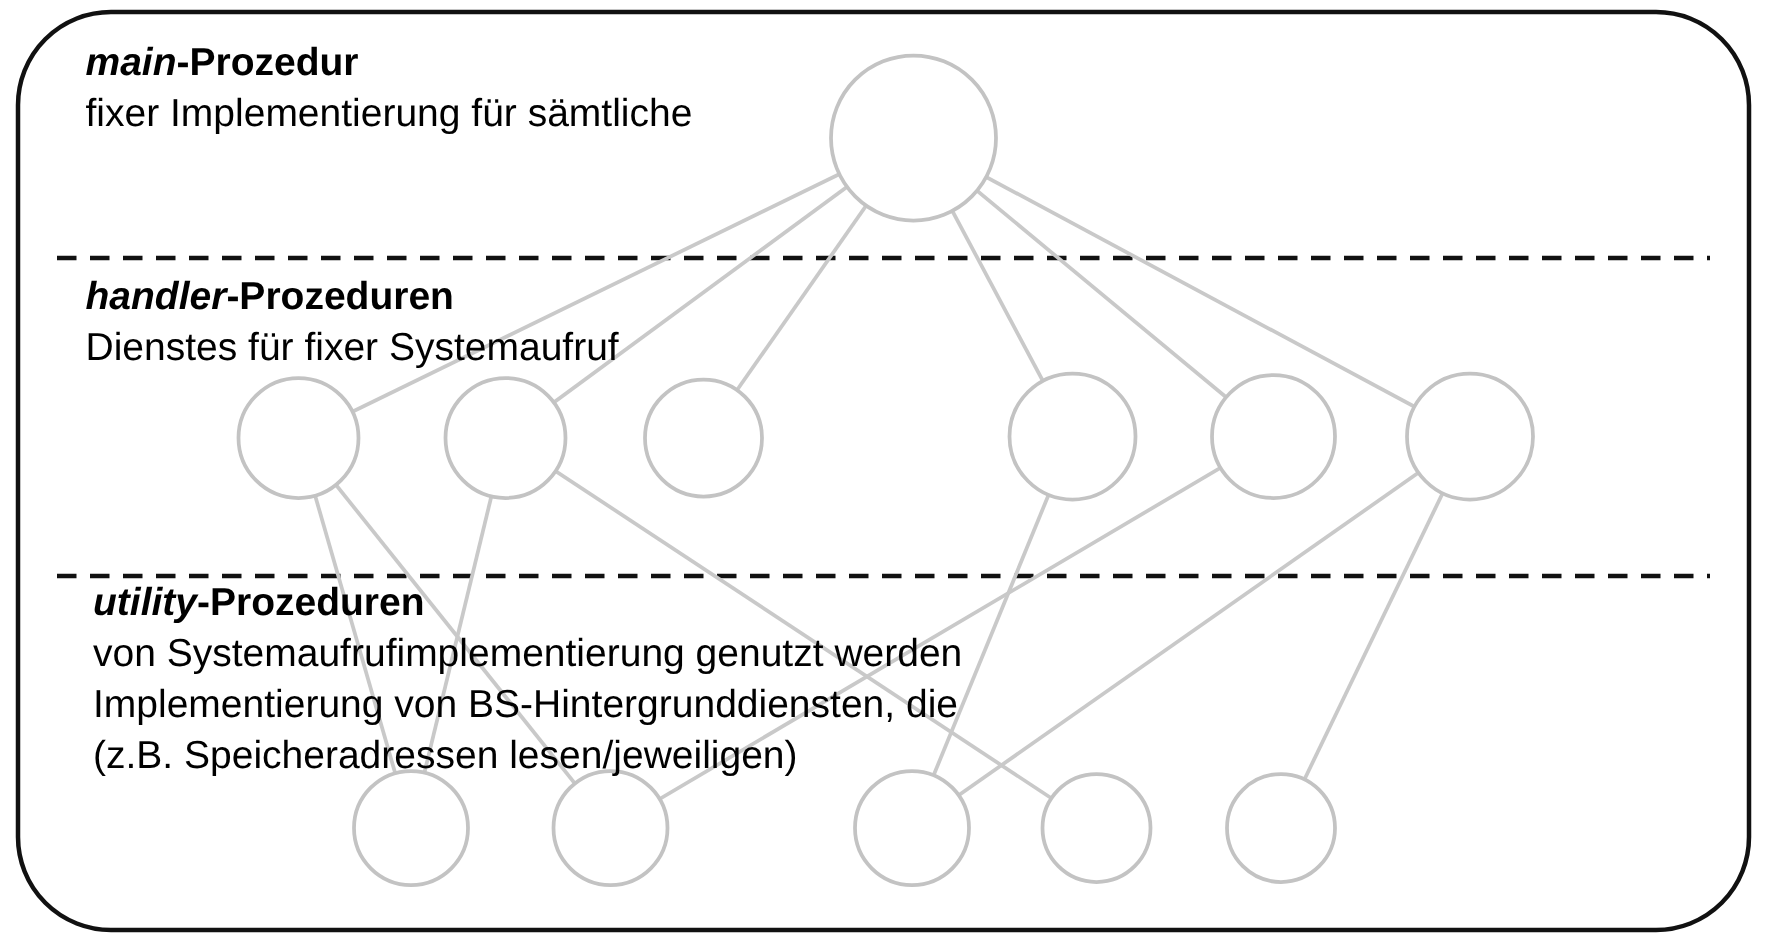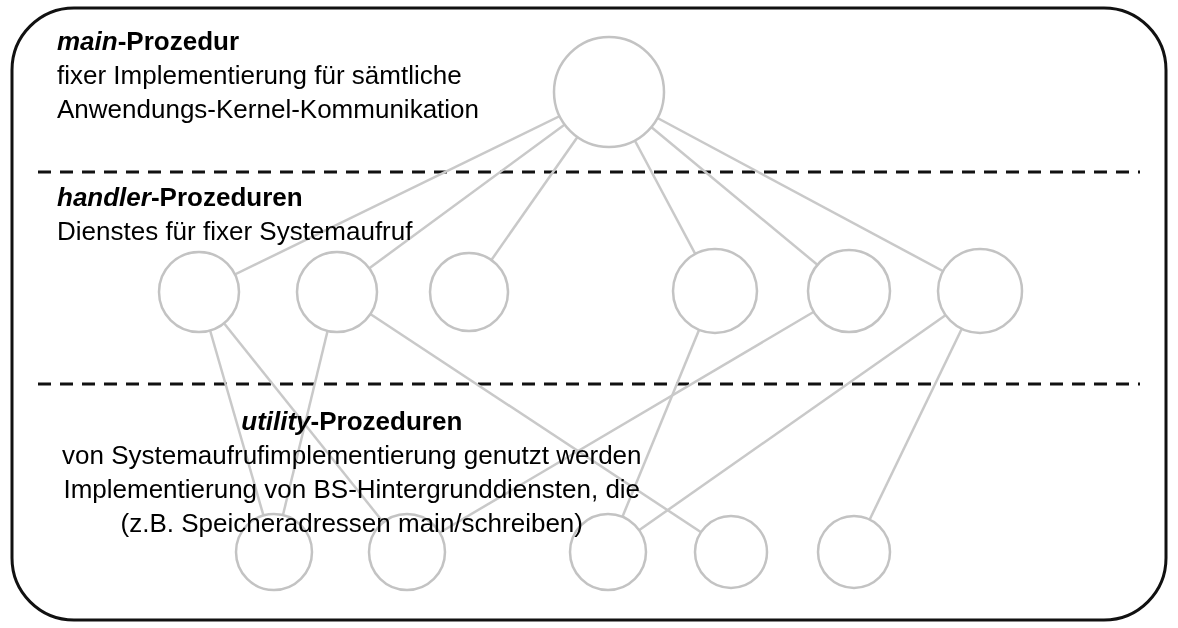--- a/index.html
+++ b/index.html
@@ -16,21 +16,21 @@
     position: absolute;
     color: #000000;
     font-size: 26px;
     line-height: 34px;
     white-space: nowrap;
   }
   .layer-title { font-weight: 700; }
   .layer-title .ital { font-style: italic; }
   #label-main    { left: 57px; top: 24px;  }
   #label-handler { left: 57px; top: 180px; }
-  #label-utility { left: 62px; top: 404px; text-align: center; }
+  #label-utility { left: 62px; top: 384px; }
 </style>
 </head>
 <body>
 
 <div id="stage">
 
   <svg id="diagram-svg" xmlns="http://www.w3.org/2000/svg" width="1178" height="628" viewBox="0 0 1178 628">
       <rect x="12" y="8" width="1154" height="612" rx="62" ry="62" fill="none" stroke="#111111" stroke-width="3"></rect>
       <line x1="38" y1="172" x2="1140" y2="172" stroke="#111111" stroke-width="3" stroke-dasharray="13 9"></line>
       <line x1="38" y1="384" x2="1140" y2="384" stroke="#111111" stroke-width="3" stroke-dasharray="13 9"></line>
@@ -58,28 +58,27 @@
       <circle cx="274" cy="552" r="38" fill="#ffffff" stroke="#c3c3c3" stroke-width="2.5"></circle>
       <circle cx="407" cy="552" r="38" fill="#ffffff" stroke="#c3c3c3" stroke-width="2.5"></circle>
       <circle cx="608" cy="552" r="38" fill="#ffffff" stroke="#c3c3c3" stroke-width="2.5"></circle>
       <circle cx="731" cy="552" r="36" fill="#ffffff" stroke="#c3c3c3" stroke-width="2.5"></circle>
       <circle cx="854" cy="552" r="36" fill="#ffffff" stroke="#c3c3c3" stroke-width="2.5"></circle>
     </svg>
 
   <div class="layer-label" id="label-main">
     <div class="layer-title"><span class="ital">main</span><span>-Prozedur</span></div>
     <div>fixer Implementierung für sämtliche</div>
-    <div>Anwendungs-Kernel-Kommunikation</div>
   </div>
 
   <div class="layer-label" id="label-handler">
     <div class="layer-title"><span class="ital">handler</span><span>-Prozeduren</span></div>
     <div>Dienstes für fixer Systemaufruf</div>
   </div>
 
   <div class="layer-label" id="label-utility">
     <div class="layer-title"><span class="ital">utility</span><span>-Prozeduren</span></div>
     <div>von Systemaufrufimplementierung genutzt werden</div>
     <div>Implementierung von BS-Hintergrunddiensten, die</div>
-    <div>(z.B. Speicheradressen main/schreiben)</div>
+    <div>(z.B. Speicheradressen lesen/jeweiligen)</div>
   </div>
 
 </div>
 
 </body></html>

